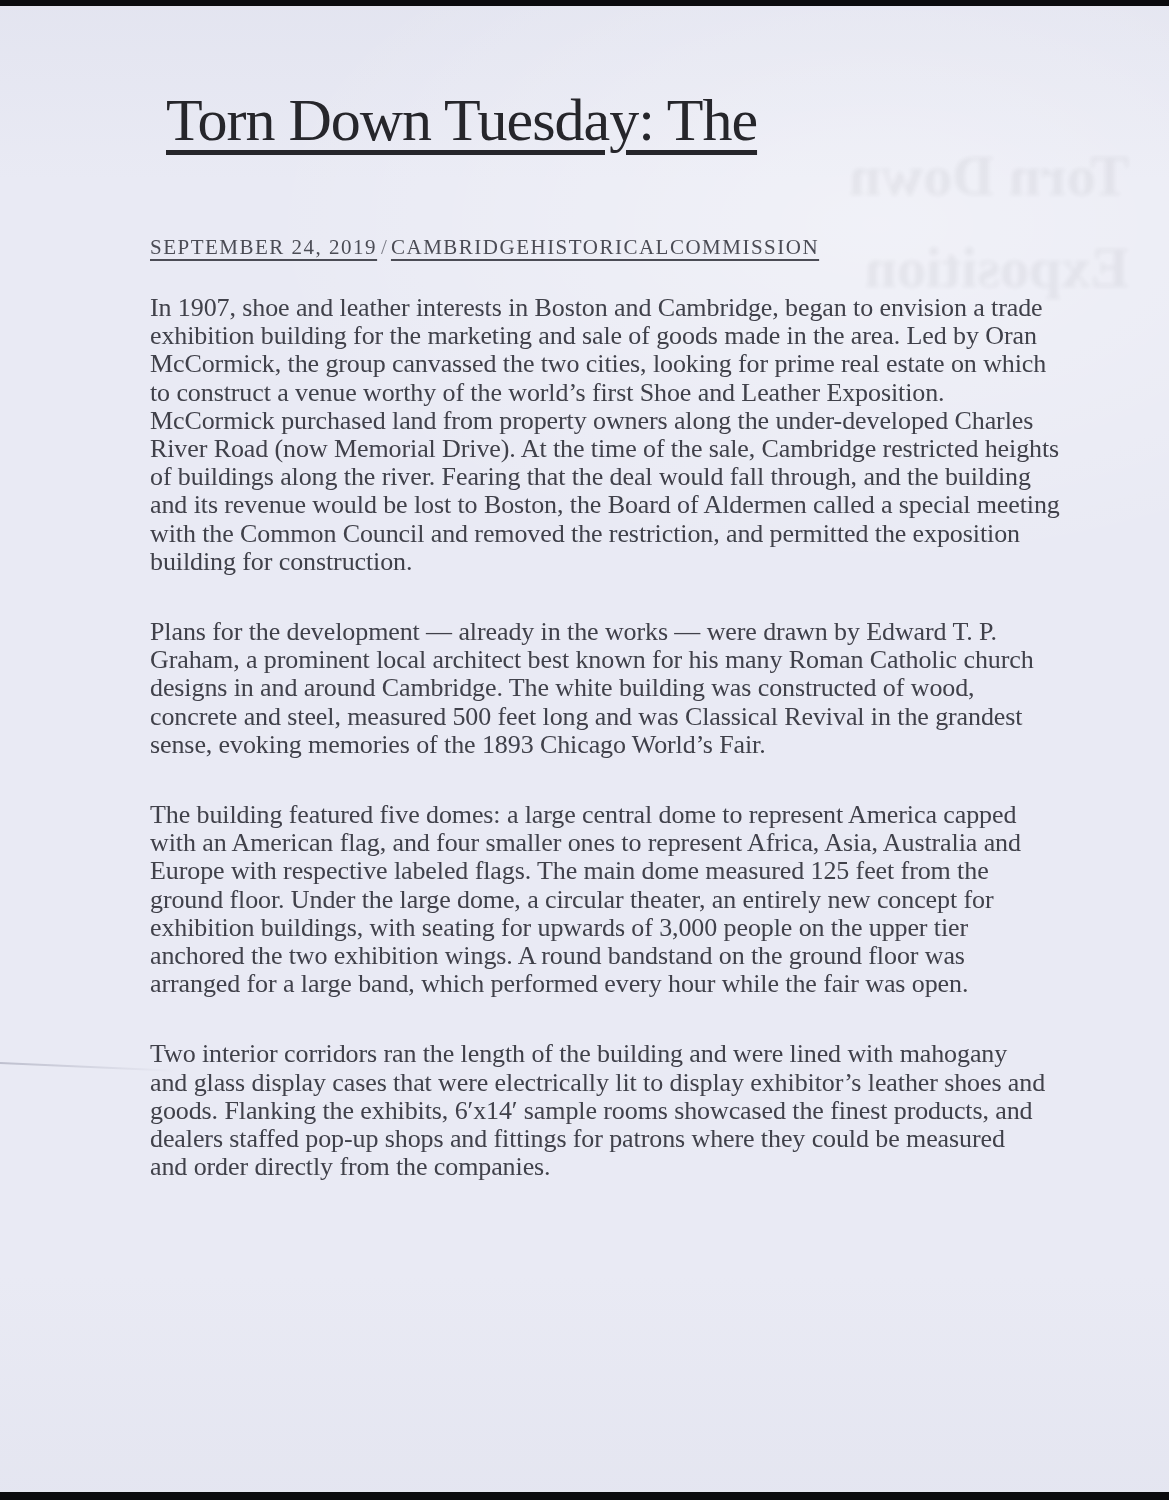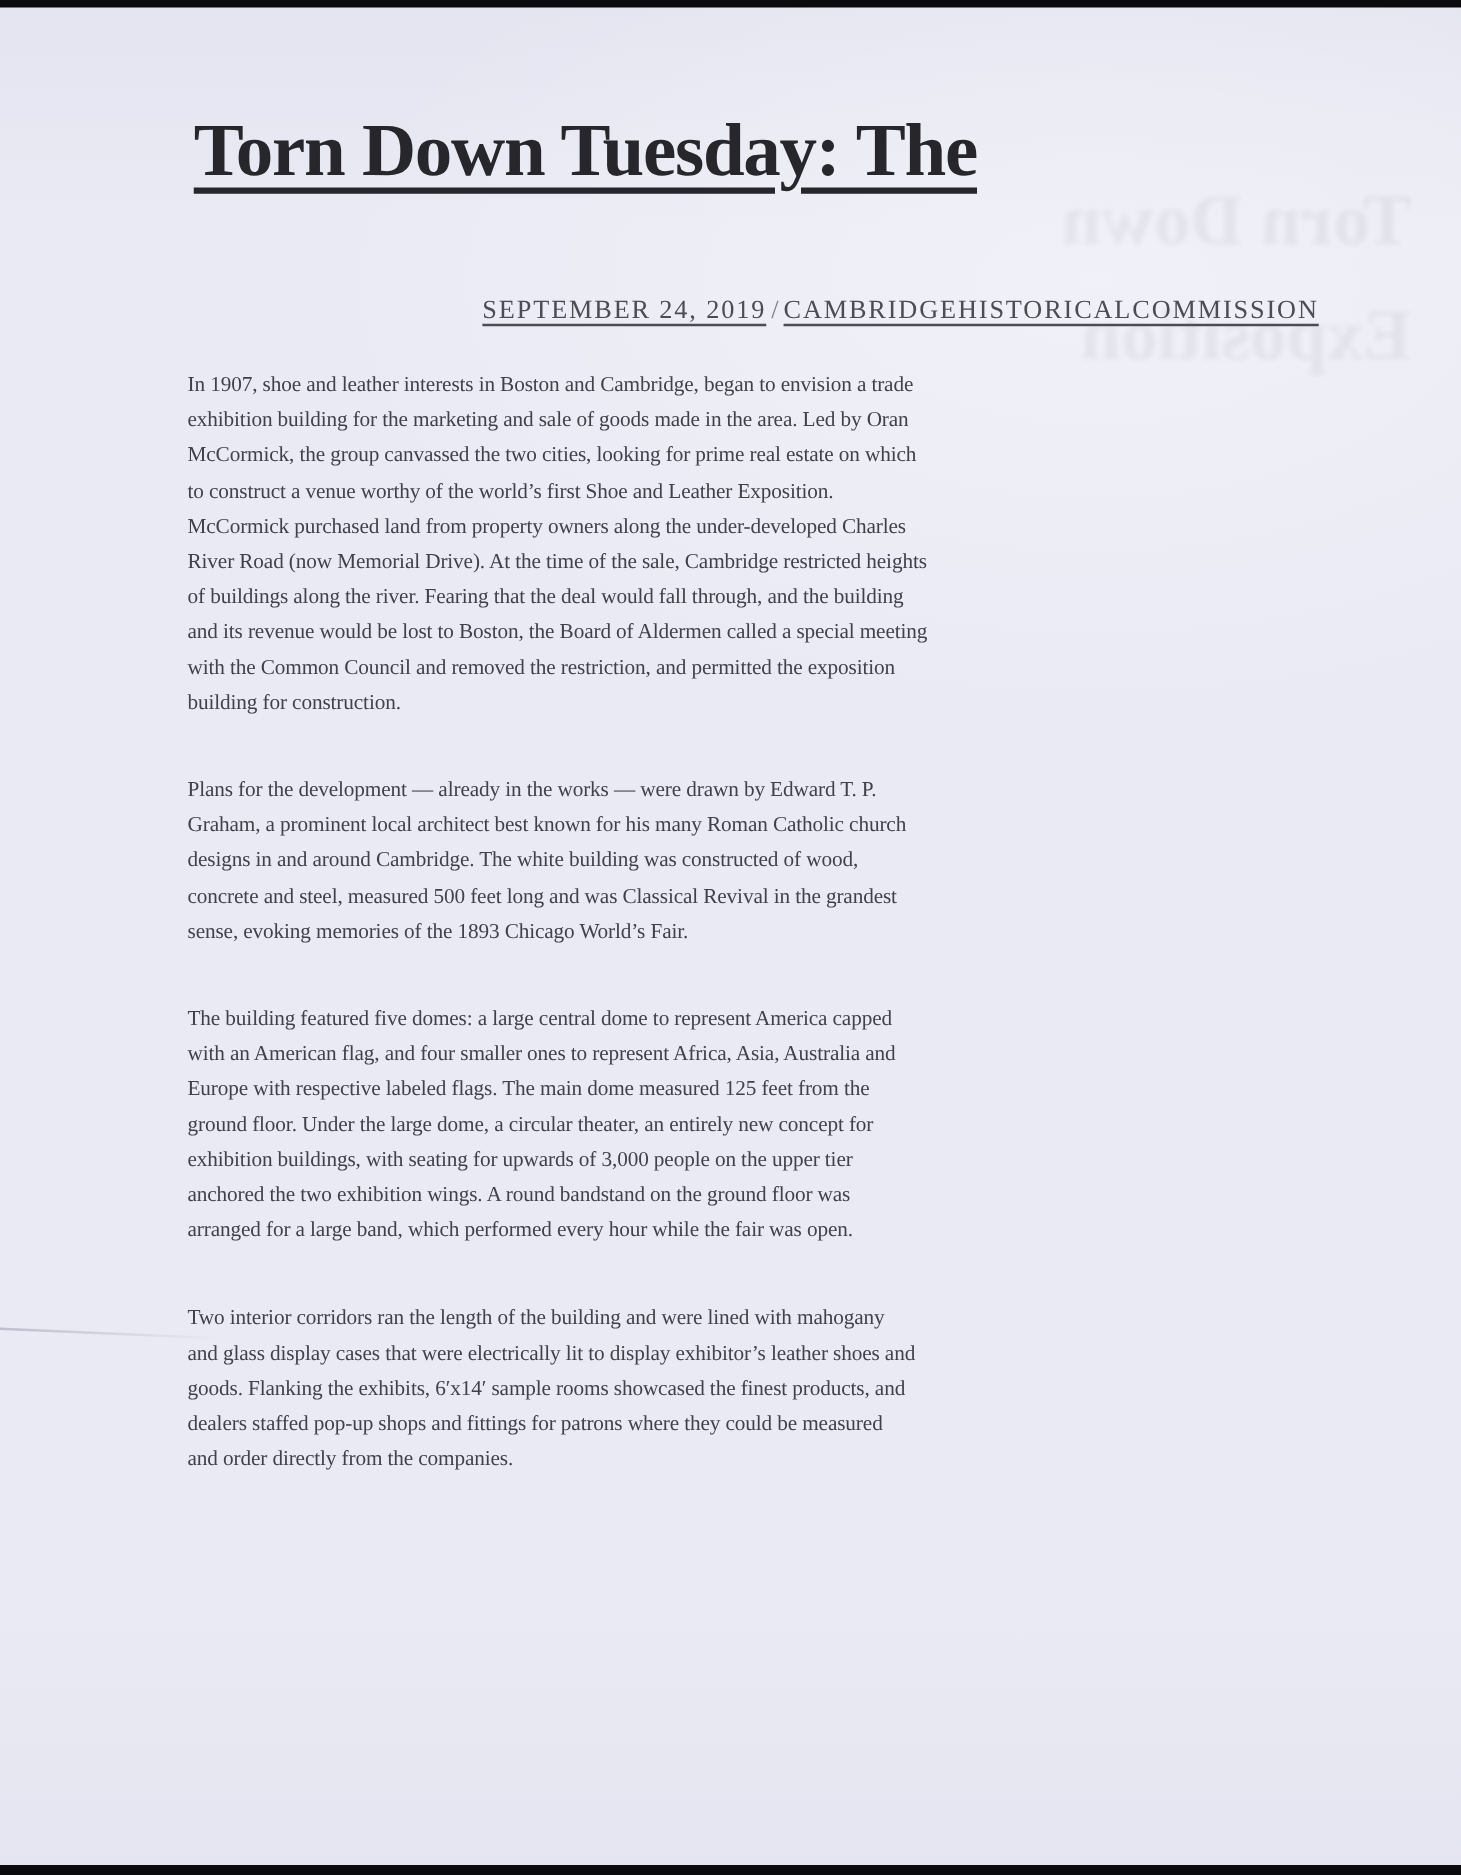--- a/index.html
+++ b/index.html
@@ -48,53 +48,52 @@
   .ghost span { display: block; }
 
   .content {
     position: absolute;
     left: 150px;
     top: 84px;
     width: 905px;
     z-index: 2;
   }
   h1 {
-    margin: 0 0 8px 5px;
+    margin: 0 0 8px 16px;
     font-size: 60px;
     line-height: 72px;
-    font-weight: bold;
+    font-weight: normal;
     letter-spacing: -1px;
     color: #26262b;
   }
   .title-line {
     text-decoration: underline;
     text-decoration-thickness: 5px;
     text-underline-offset: 10px;
   }
   .meta {
     margin: 0 0 36px 0;
     font-size: 21px;
     line-height: 22px;
     letter-spacing: 1.5px;
     color: #4b4c55;
-    text-align: right;
   }
   .meta-link {
     text-decoration: underline;
     text-decoration-thickness: 1.5px;
     text-underline-offset: 5px;
   }
   .meta-sep {
     color: #7b7c86;
     letter-spacing: 0;
     padding: 0 4px;
   }
   .content p {
     margin: 4px 0 42px 0;
-    font-size: 17px;
+    font-size: 26px;
     line-height: 28.2px;
     letter-spacing: -0.1px;
     color: #40414a;
     white-space: pre;
   }
   .crease {
     position: absolute;
     top: 1062px;
     left: 0;
     width: 175px;

